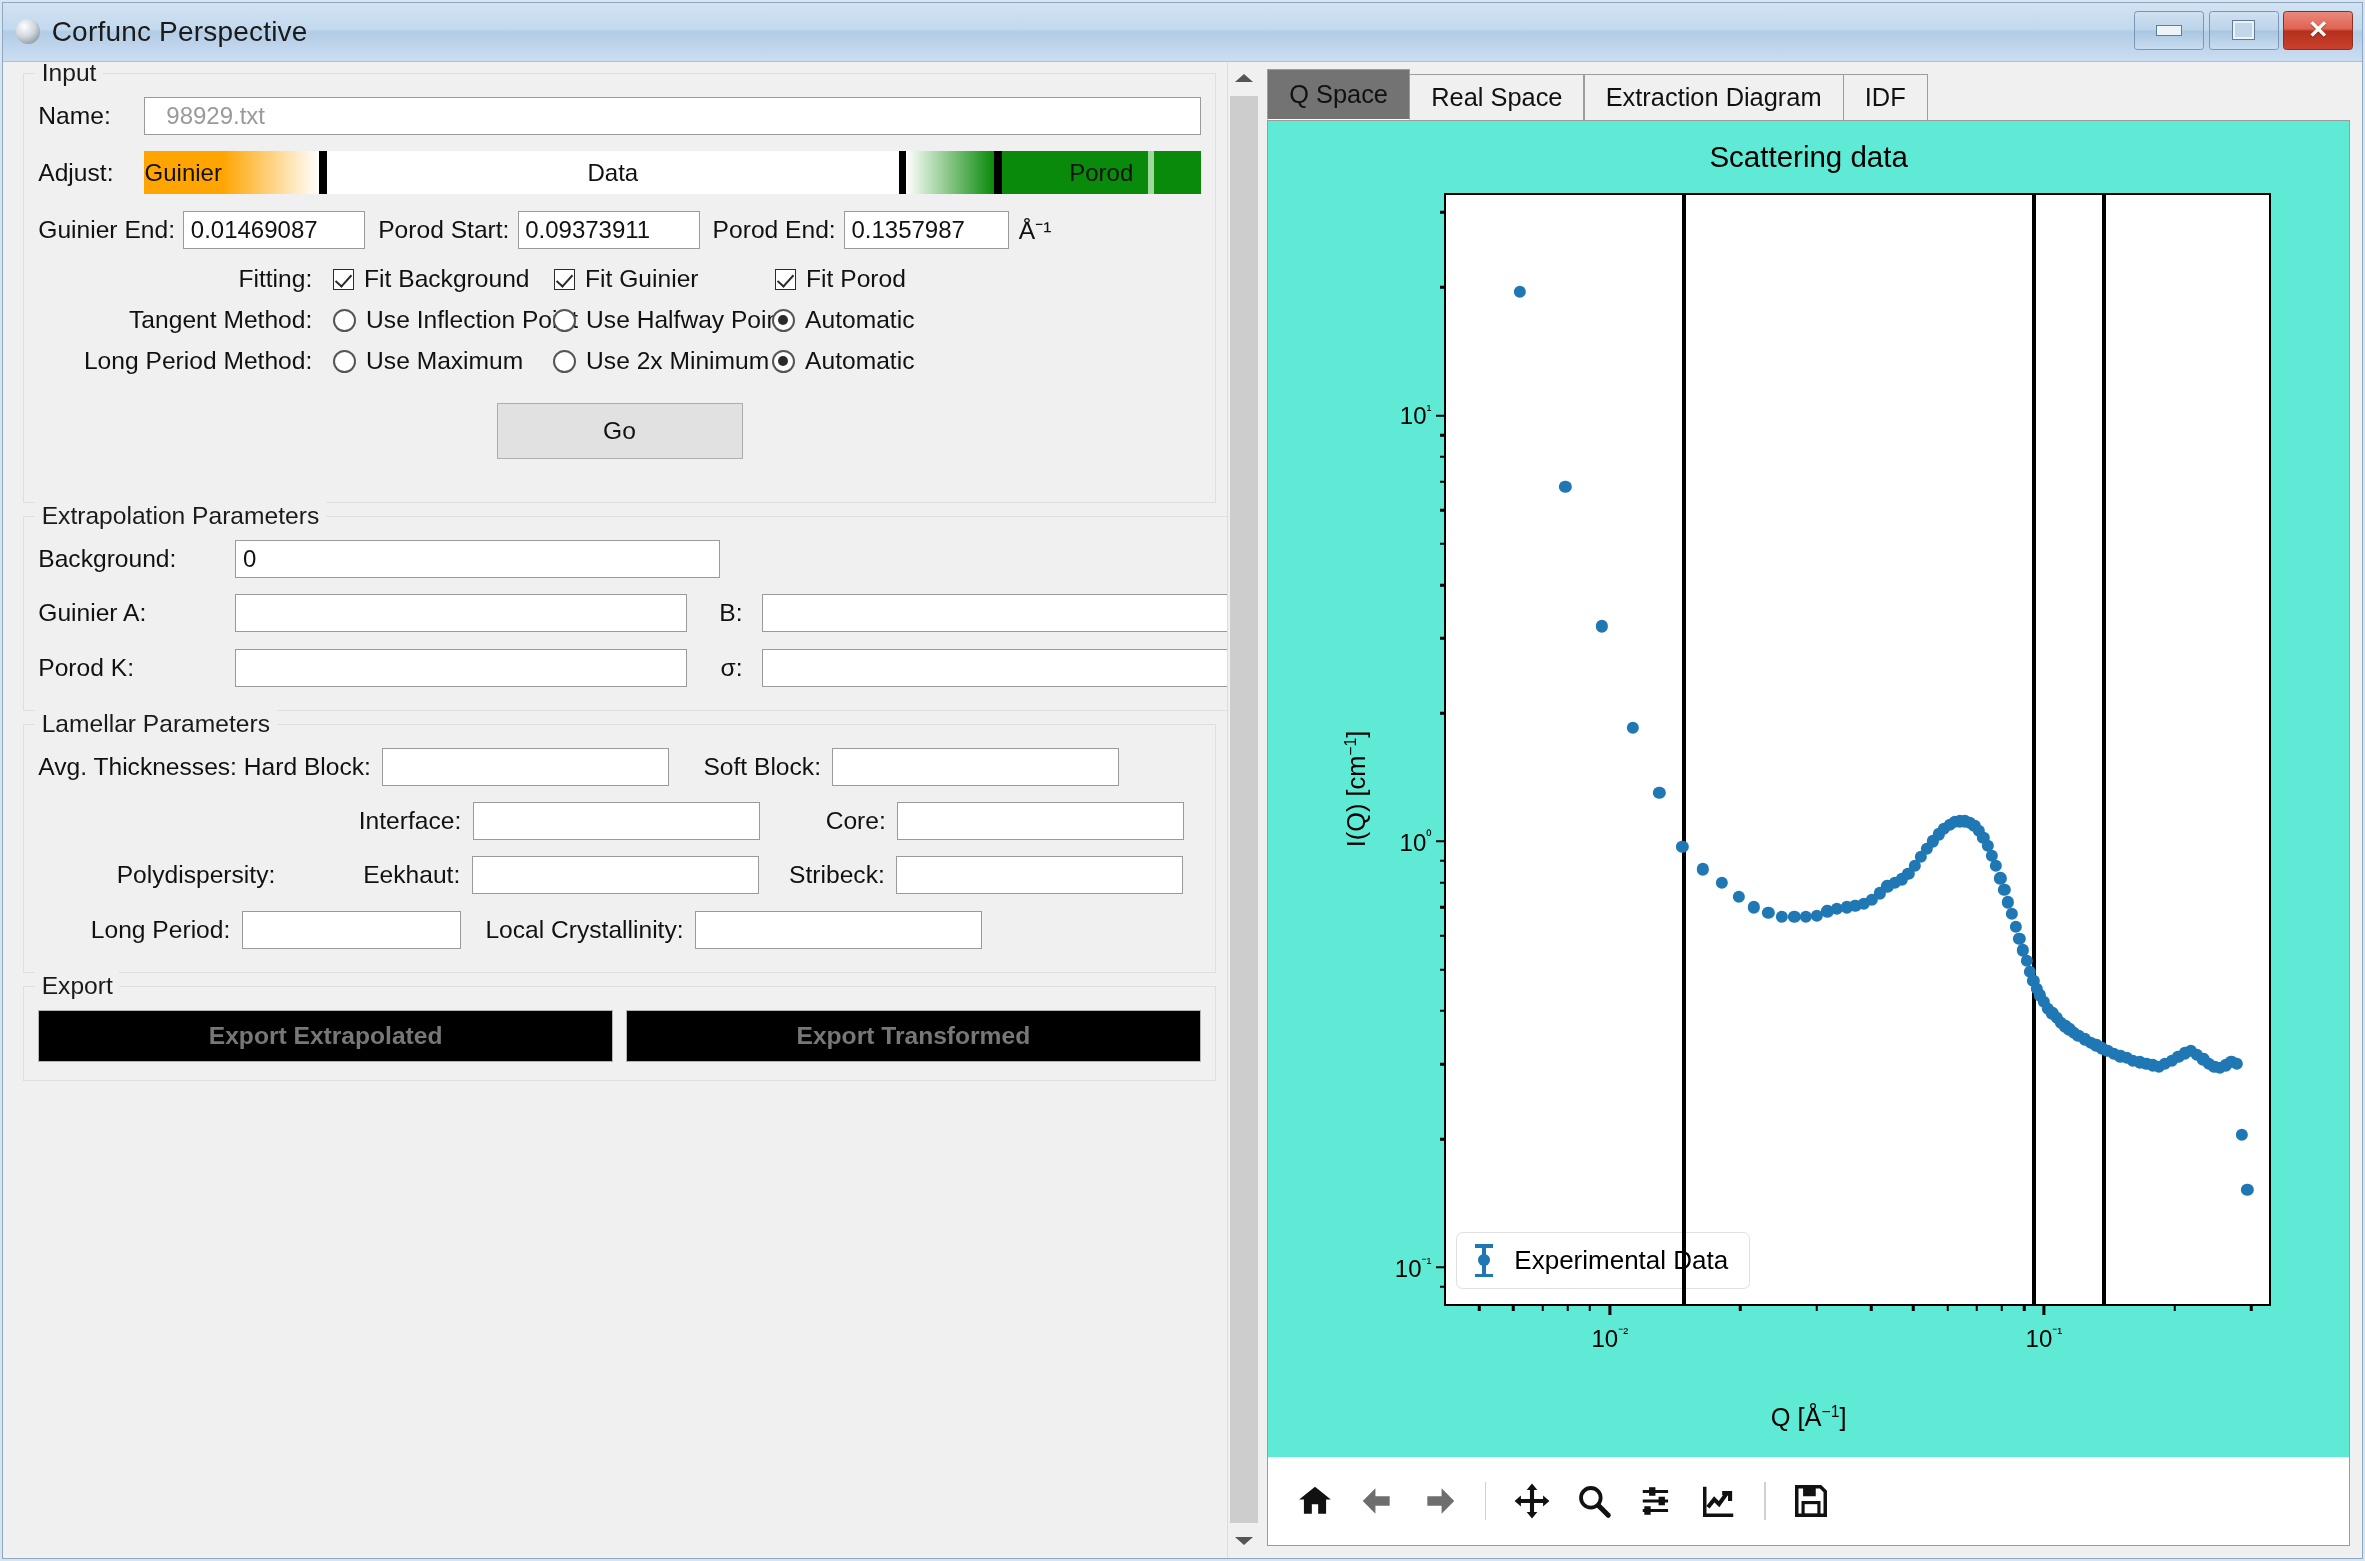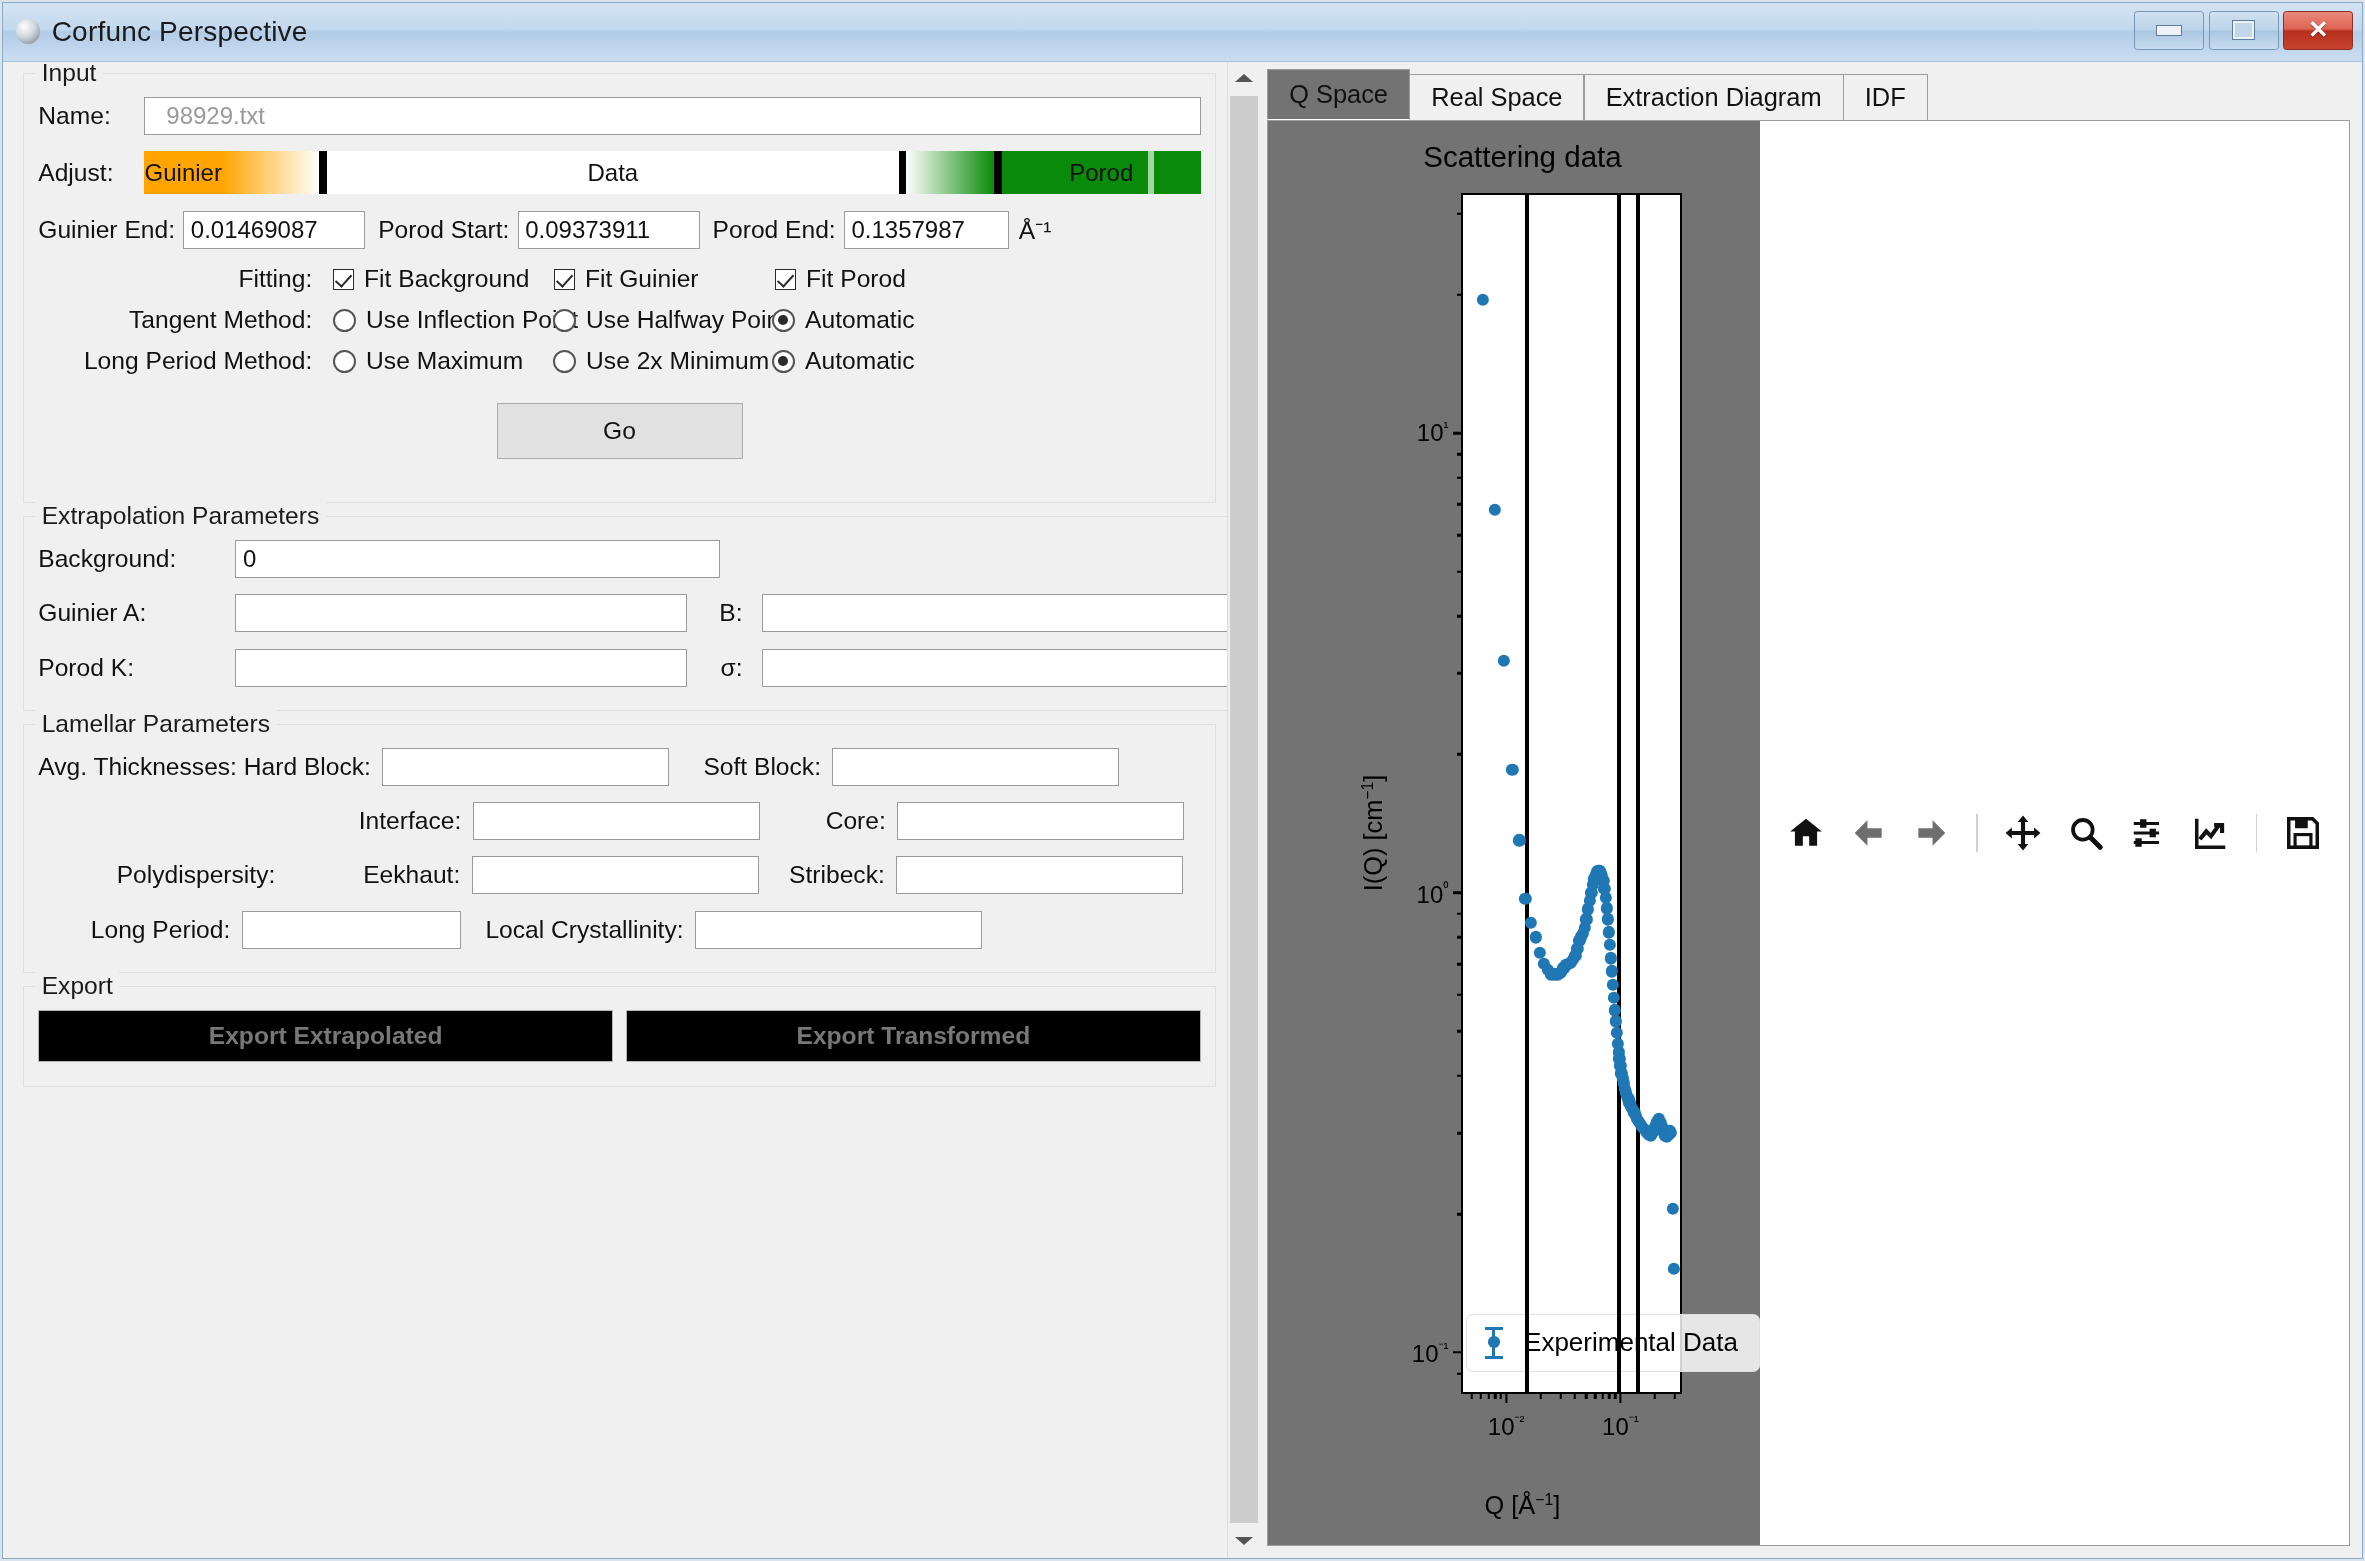--- a/index.html
+++ b/index.html
@@ -102,22 +102,22 @@
   .btn[disabled] { background:#000000; color:#777; border-color:#b4b4b4; cursor:default;font-weight:bold; }
   
   .right-pane { flex:1 1 auto; display:flex; flex-direction:column; padding:8.2px 11.5px 11.5px 6.6px; min-width:0; }
   .tabstrip { display:flex; align-items:flex-end; height:51px; flex:0 0 51px;
               border-bottom:0.8px solid #9c9c9c; }
   .tab { height:46px; padding:0 21px; display:flex; align-items:center;
          font-size:25.4px; color:#111; background:#f0f0f0;
          border:0.8px solid #9c9c9c; border-bottom:none; margin-right:-0.8px; cursor:pointer; }
   .tab.active { background:#737373; height:51px; position:relative; z-index:2;
                 border-bottom:0.8px solid #fff; }
-  .plot-panel { flex:1 1 auto; background:#737373; border:0.8px solid #9c9c9c; border-top:none;
-                display:flex; flex-direction:row; min-height:0;padding-left:17px; }
+  .plot-panel { flex:1 1 auto; background:#5eead4; border:0.8px solid #9c9c9c; border-top:none;
+                display:flex; flex-direction:column; min-height:0; }
   .figure { flex:1 1 auto; position:relative; min-height:0; }
   .fig-title { position:absolute; left:0; right:0; top:19.7px; text-align:center;
                font-size:29.5px; color:#000; }
   .axes { position:absolute; left:176px; right:78px; top:72px; bottom:151px;
           border:2.5px solid #000; background:#fff; }
   .ylabel { position:absolute; left:29.5px; top:50%; transform:translateY(-50%) rotate(-90deg);
             transform-origin:center; font-size:25.4px; color:#000; white-space:nowrap; }
   .xlabel { position:absolute; left:0; right:0; bottom:24.6px; text-align:center;
             font-size:25.4px; color:#000; }
   .ytick { position:absolute; right:100%; transform:translateY(-50%); padding-right:14.7px;
@@ -315,21 +315,21 @@
           </div>
 
           <div class="row" style="margin-bottom:8.2px;">
             <span class="lbl" style="width:192px;text-align:right;">Long Period:</span>
             <input class="txt" style="width: 219px; margin-left: 11.5px;" value="">
             <span class="lbl" style="margin-left:24.6px;">Local Crystallinity:</span>
             <input class="txt" style="width: 287px; margin-left: 11.5px;" value="">
           </div>
         </fieldset>
 
-        <fieldset class="group" style="padding-bottom:24px;">
+        <fieldset class="group" style="padding-bottom:18px;">
           <legend>Export</legend>
           <div style="display:flex;gap:13px;">
             <button class="btn" disabled="" style="flex:1 1 0;height:52px;">Export Extrapolated</button>
             <button class="btn" disabled="" style="flex:1 1 0;height:52px;">Export Transformed</button>
           </div>
         </fieldset>
 
       </div>
 
       <div class="vscroll">

